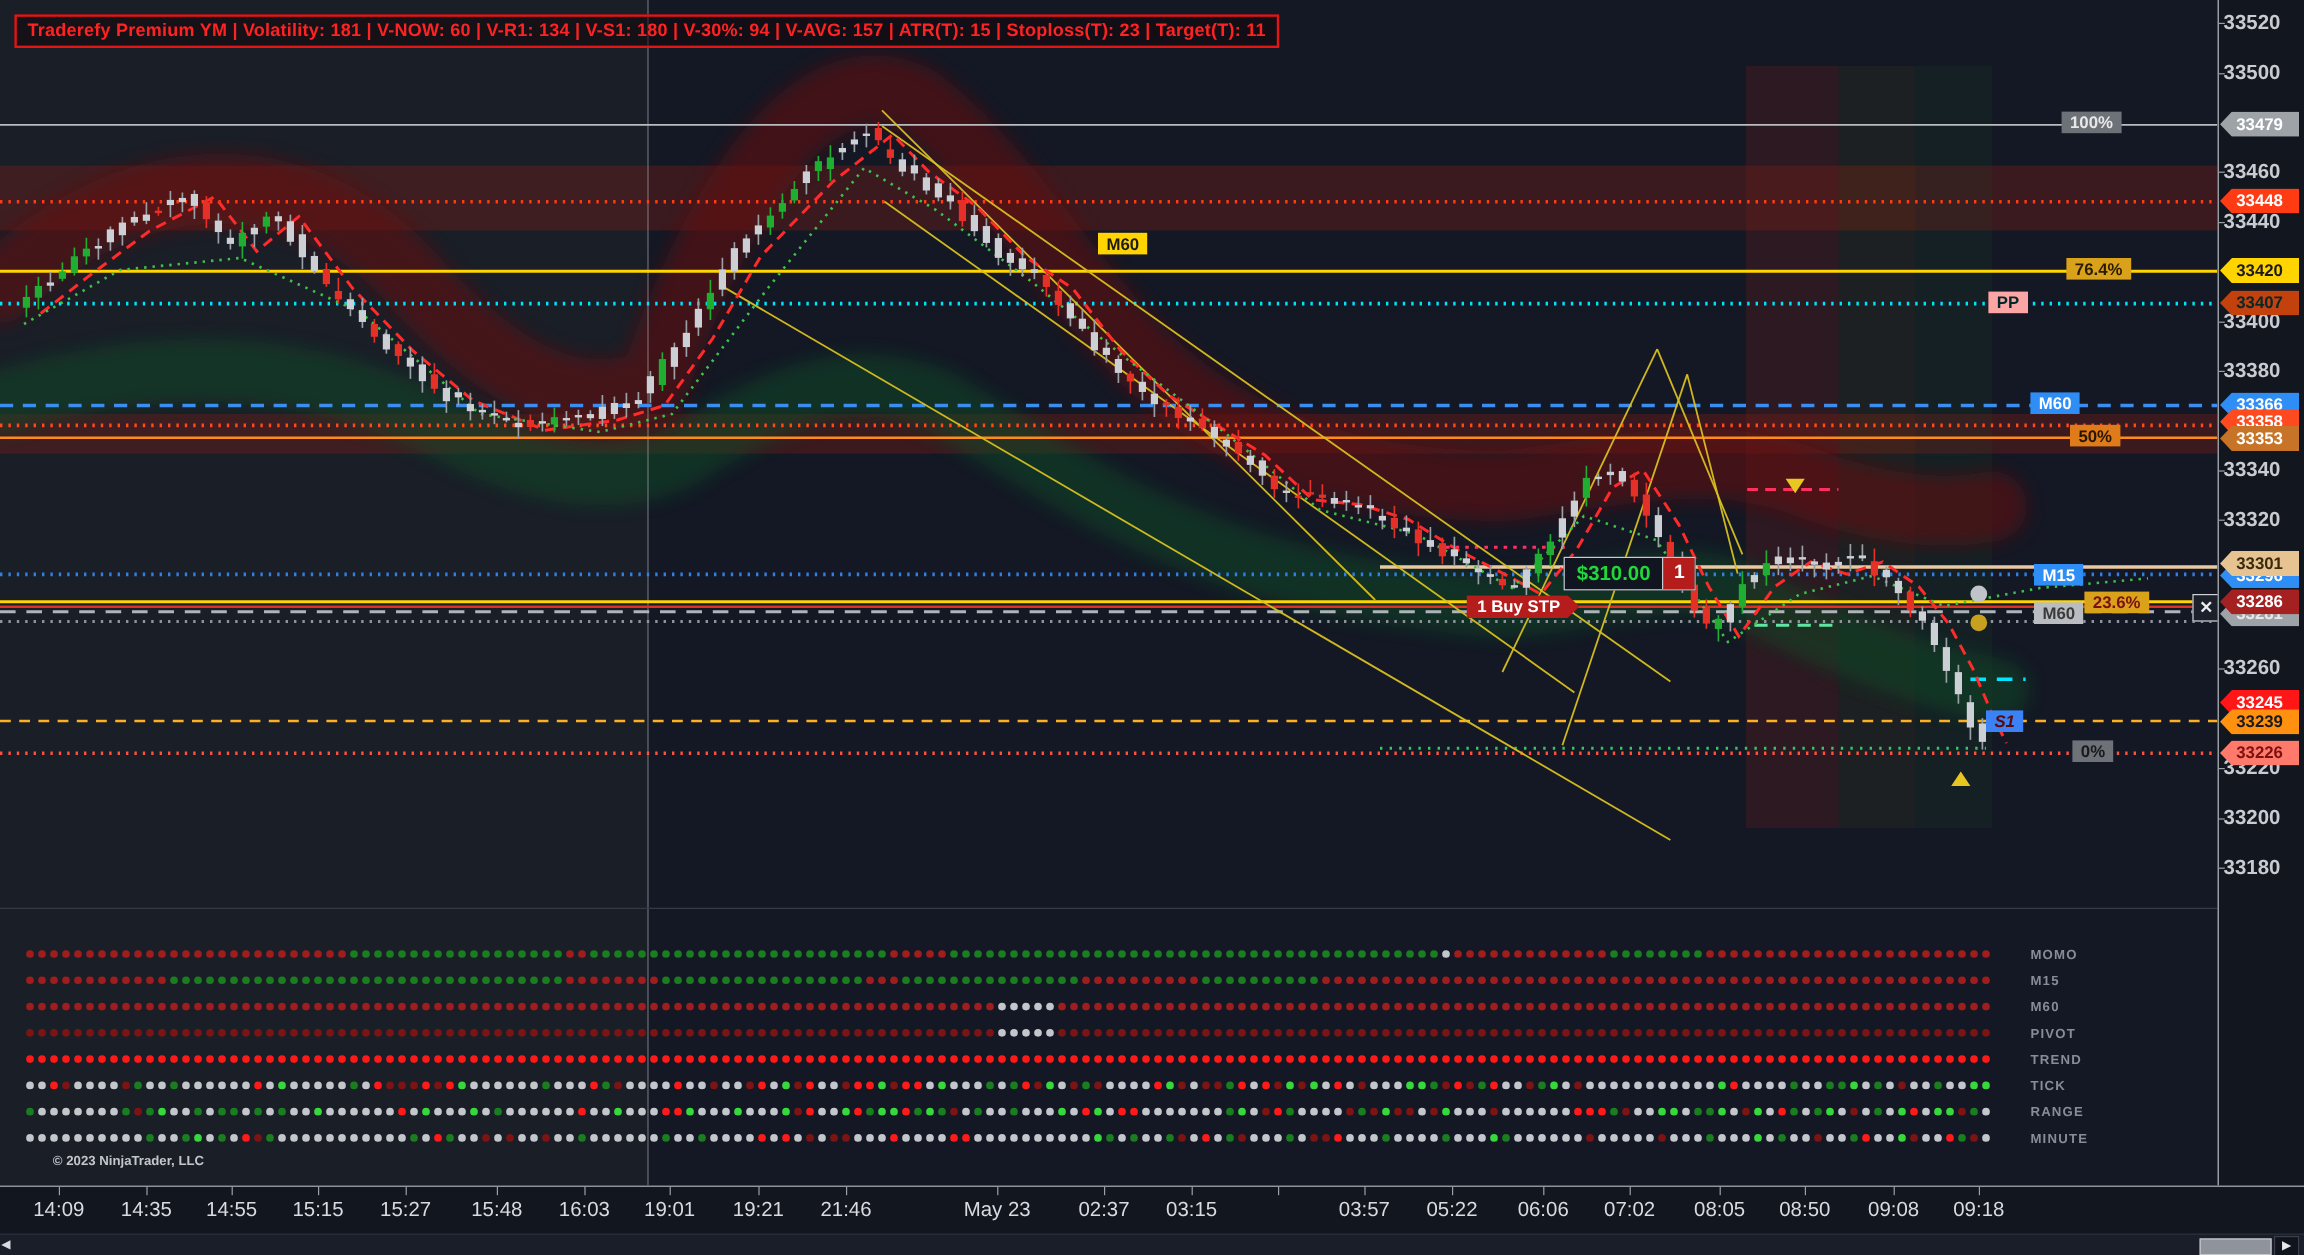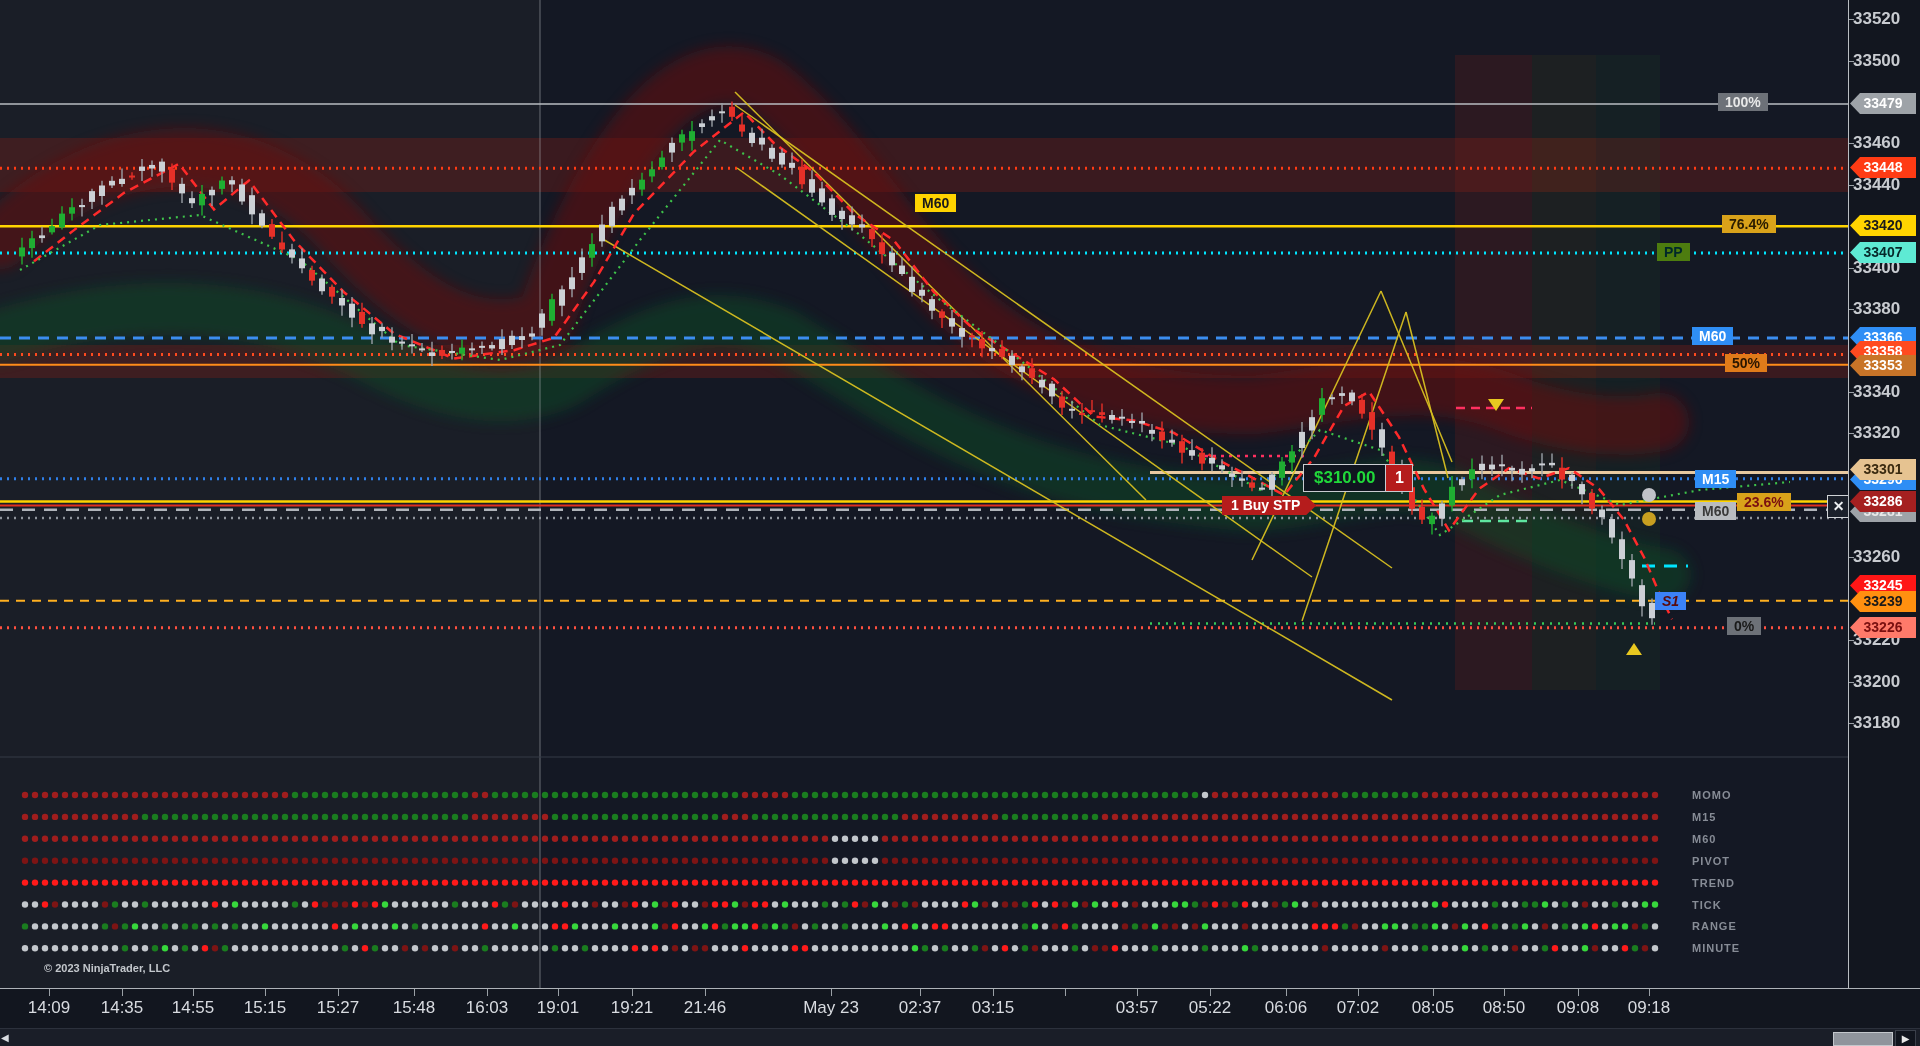--- a/index.html
+++ b/index.html
@@ -2079,25 +2079,28 @@
         <circle cx="1595" cy="948.3" r="3.2" fill="#7d1414"></circle>
         <circle cx="1605" cy="948.3" r="3.2" fill="#c3c7cc"></circle>
         <circle cx="1615" cy="948.3" r="3.2" fill="#c3c7cc"></circle>
         <circle cx="1625" cy="948.3" r="3.2" fill="#ff1a1a"></circle>
         <circle cx="1635" cy="948.3" r="3.2" fill="#1a7d1f"></circle>
         <circle cx="1645" cy="948.3" r="3.2" fill="#7d1414"></circle>
         <circle cx="1655" cy="948.3" r="3.2" fill="#c3c7cc"></circle>
       </g>
       <text x="1692" y="952.3" fill="#878c96" font-size="11" font-weight="bold" letter-spacing="1" font-family="&quot;Liberation Sans&quot;,sans-serif">MINUTE</text>
     </svg>
+  <div id="info-bar">
+    <span>Traderefy Premium YM | Volatility: 181 | V-NOW: 60 | V-R1: 134 | V-S1: 180 | V-30%: 94 | V-AVG: 157 | ATR(T): 15 | Stoploss(T): 23 | Target(T): 11</span>
+  </div>
   <div id="overlay">
       <div class="chip" style="left: 915px; top: 194px; background: rgb(255, 212, 0); color: rgb(26, 26, 26); position: absolute;">M60</div>
       <div class="chip" style="left: 1718px; top: 93px; background: rgb(109, 113, 120); color: rgb(232, 232, 232); position: absolute;">100%</div>
       <div class="chip" style="left: 1722px; top: 215px; background: rgb(217, 162, 26); color: rgb(42, 28, 0); position: absolute;">76.4%</div>
-      <div class="chip" style="left: 1657px; top: 243px; background: #4d7c0f; color: rgb(0, 40, 42); position: absolute;">PP</div>
+      <div class="chip" style="left: 1657px; top: 243px; background: #fca5a5; color: rgb(0, 40, 42); position: absolute;">PP</div>
       <div class="chip" style="left: 1692px; top: 327px; background: rgb(47, 142, 245); color: rgb(255, 255, 255); position: absolute;">M60</div>
       <div class="chip" style="left: 1725px; top: 354px; background: rgb(224, 123, 26); color: rgb(42, 22, 0); position: absolute;">50%</div>
       <div class="chip" style="left: 1695px; top: 470px; background: rgb(47, 142, 245); color: rgb(255, 255, 255); position: absolute;">M15</div>
       <div class="chip" style="left: 1695px; top: 502px; background: rgb(185, 188, 192); color: rgb(58, 58, 58); position: absolute;">M60</div>
       <div class="chip" style="left: 1737px; top: 493px; background: rgb(217, 162, 26); color: rgb(122, 16, 16); position: absolute;">23.6%</div>
       <div class="chip" style="left: 1655px; top: 592px; background: #3b82f6; color: rgb(90, 10, 10); position: absolute; font-style: italic;">S1</div>
       <div class="chip" style="left: 1727px; top: 617px; background: rgb(109, 113, 120); color: rgb(26, 26, 26); position: absolute;">0%</div>
       <div id="order-box" style="left: 1303px; top: 464px;">
         <div id="order-price">$310.00</div>
         <div id="order-qty">1</div>
@@ -2114,21 +2117,21 @@
       <div class="ptick" style="top: 299px;">33380</div>
       <div class="ptick" style="top: 382px;">33340</div>
       <div class="ptick" style="top: 423px;">33320</div>
       <div class="ptick" style="top: 547px;">33260</div>
       <div class="ptick" style="top: 630px;">33220</div>
       <div class="ptick" style="top: 672px;">33200</div>
       <div class="ptick" style="top: 713px;">33180</div>
       <div class="pbadge" style="top: 93px; background: rgb(158, 163, 168); color: rgb(255, 255, 255);">33479</div>
       <div class="pbadge" style="top: 157px; background: rgb(255, 59, 20); color: rgb(255, 255, 255);">33448</div>
       <div class="pbadge" style="top: 215px; background: rgb(255, 212, 0); color: rgb(26, 26, 26);">33420</div>
-      <div class="pbadge" style="top: 242px; background: #5eead4; color: rgb(6, 40, 42);">33407</div>
+      <div class="pbadge" style="top: 242px; background: #c2410c; color: rgb(6, 40, 42);">33407</div>
       <div class="pbadge" style="top: 327px; background: rgb(47, 142, 245); color: rgb(255, 255, 255);">33366</div>
       <div class="pbadge" style="top: 341px; background: rgb(255, 74, 31); color: rgb(255, 255, 255);">33358</div>
       <div class="pbadge" style="top: 355px; background: rgb(200, 116, 40); color: rgb(255, 255, 255);">33353</div>
       <div class="pbadge" style="top: 469px; background: rgb(47, 142, 245); color: rgb(255, 255, 255);">33296</div>
       <div class="pbadge" style="top: 459px; background: rgb(230, 195, 145); color: rgb(58, 42, 16);">33301</div>
       <div class="pbadge" style="top: 501px; background: rgb(158, 163, 168); color: rgb(232, 232, 232);">33281</div>
       <div class="pbadge" style="top: 491px; background: rgb(165, 32, 32); color: rgb(255, 255, 255);">33286</div>
       <div class="pbadge" style="top: 575px; background: rgb(255, 22, 22); color: rgb(255, 255, 255);">33245</div>
       <div class="pbadge" style="top: 591px; background: rgb(255, 144, 16); color: rgb(26, 26, 26);">33239</div>
       <div class="pbadge" style="top: 617px; background: rgb(255, 122, 106); color: rgb(122, 16, 16);">33226</div>

